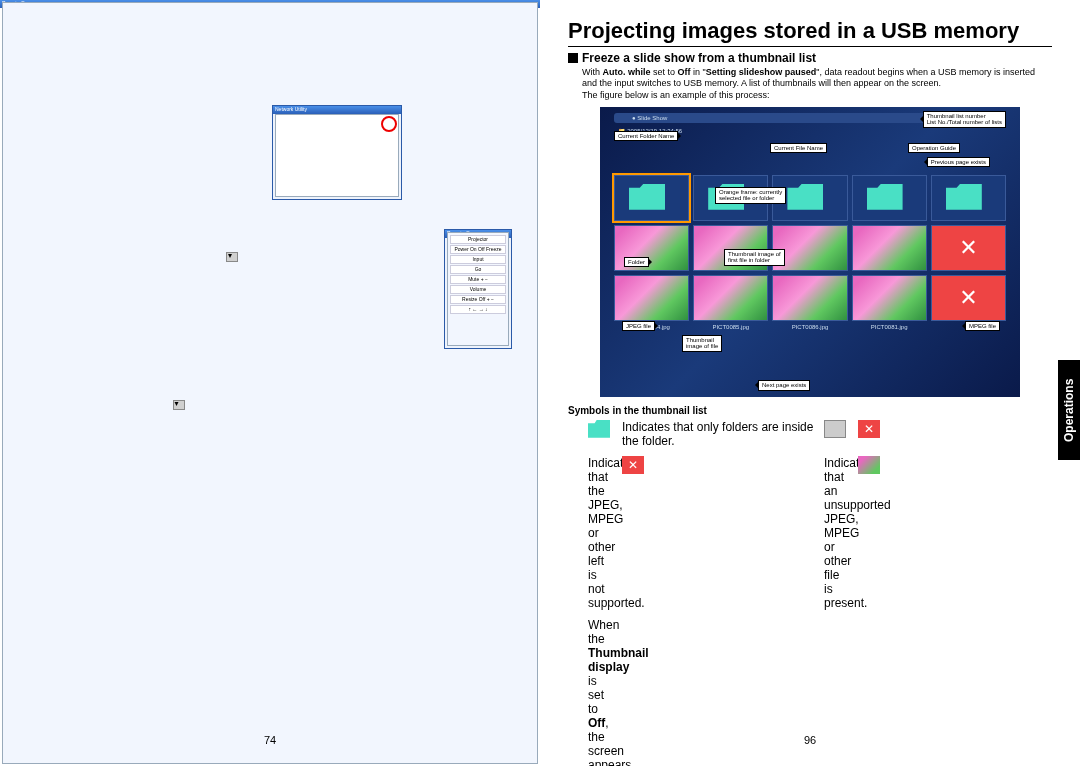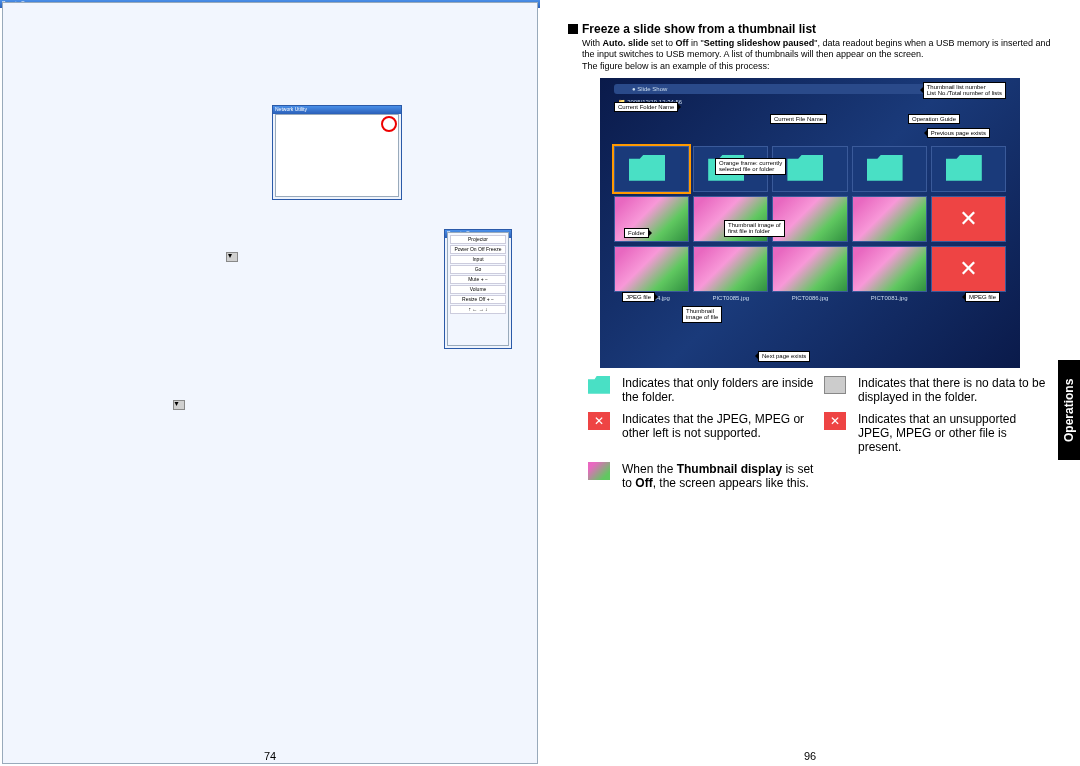--- a/index.html
+++ b/index.html
@@ -14,21 +14,21 @@
     display: flex;
   }
   .page {
     width: 50%;
     padding: 18px 28px 10px 28px;
     position: relative;
   }
   .page-left { border-right: none; }
   .page-num {
     position: absolute;
-    bottom: 4px;
+    bottom: 20px;
     left: 50%;
     transform: translateX(-50%);
     font-size: 11px;
   }
   h1 {
     font-size: 17px;
     font-weight: bold;
     margin-bottom: 4px;
     border-bottom: 1px solid #000;
     padding-bottom: 2px;
@@ -438,23 +438,24 @@
   </div>
   <div class="step-body">
     Performing this does not close the <b>Network Utility</b> window.<br>
     To exit both the <b>Network Utility</b> and the <b>Remote Control</b>, click on the <span class="close-btn">✕</span> button on the <b>Network Utility</b> window.
   </div>
 
   <div class="page-num">74</div>
 </div>
 
 <div class="page page-right">
+  <h1 class="big">Projecting images stored in a USB memory</h1>
   <h2>Freeze a slide show from a thumbnail list</h2>
   <div class="step-body" style="margin-left:14px;">
-    With <b>Auto. slide</b> set to <b>Off</b> in "<b>Setting slideshow paused</b>", data readout begins when a USB memory is inserted and the input switches to USB memory. A list of thumbnails will then appear on the screen.<br>
+    With <b>Auto. while</b> set to <b>Off</b> in "<b>Setting slideshow paused</b>", data readout begins when a USB memory is inserted and the input switches to USB memory. A list of thumbnails will then appear on the screen.<br>
     The figure below is an example of this process:
   </div>
 
   <div class="right-fig">
     <div class="top-bar"><span style="margin-left:6px;">●</span> <span>Slide Show</span></div>
     <div style="position:absolute; top:20px; left:18px; font-size:6px; color:#cde;">📁 <span>2005/12/19 12:34:56</span></div>
 
     <div class="callout right-arrow" style="top:24px; left:14px;">Current Folder Name</div>
     <div class="callout left-arrow" style="top:4px; right:14px; white-space:pre;">Thumbnail list number
 List No./Total number of lists</div>
@@ -512,25 +513,25 @@
       <div class="thumb jpeg">
           <span class="cap">PICT0086.jpg</span>
         </div>
       <div class="thumb jpeg">
           <span class="cap">PICT0081.jpg</span>
         </div>
       <div class="thumb cross"></div>
     </div>
   </div>
 
+  <h3>Symbols in the thumbnail list</h3>
   <div class="symbols-grid">
     <span class="sym-icon sym-folder"></span>
     <span>Indicates that only folders are inside the folder.</span>
     <span class="sym-icon sym-folder-blank"></span>
-    <span>Indicates that there is no data to be displayed in the folder.</span>
 
     <span class="sym-icon sym-cross"></span>
     <span>Indicates that the JPEG, MPEG or other left is not supported.</span>
     <span class="sym-icon sym-cross"></span>
     <span>Indicates that an unsupported JPEG, MPEG or other file is present.</span>
 
     <span class="sym-icon sym-jpeg"></span>
     <span>When the <b>Thumbnail display</b> is set to <b>Off</b>, the screen appears like this.</span>
     <span></span>
       <span></span>

